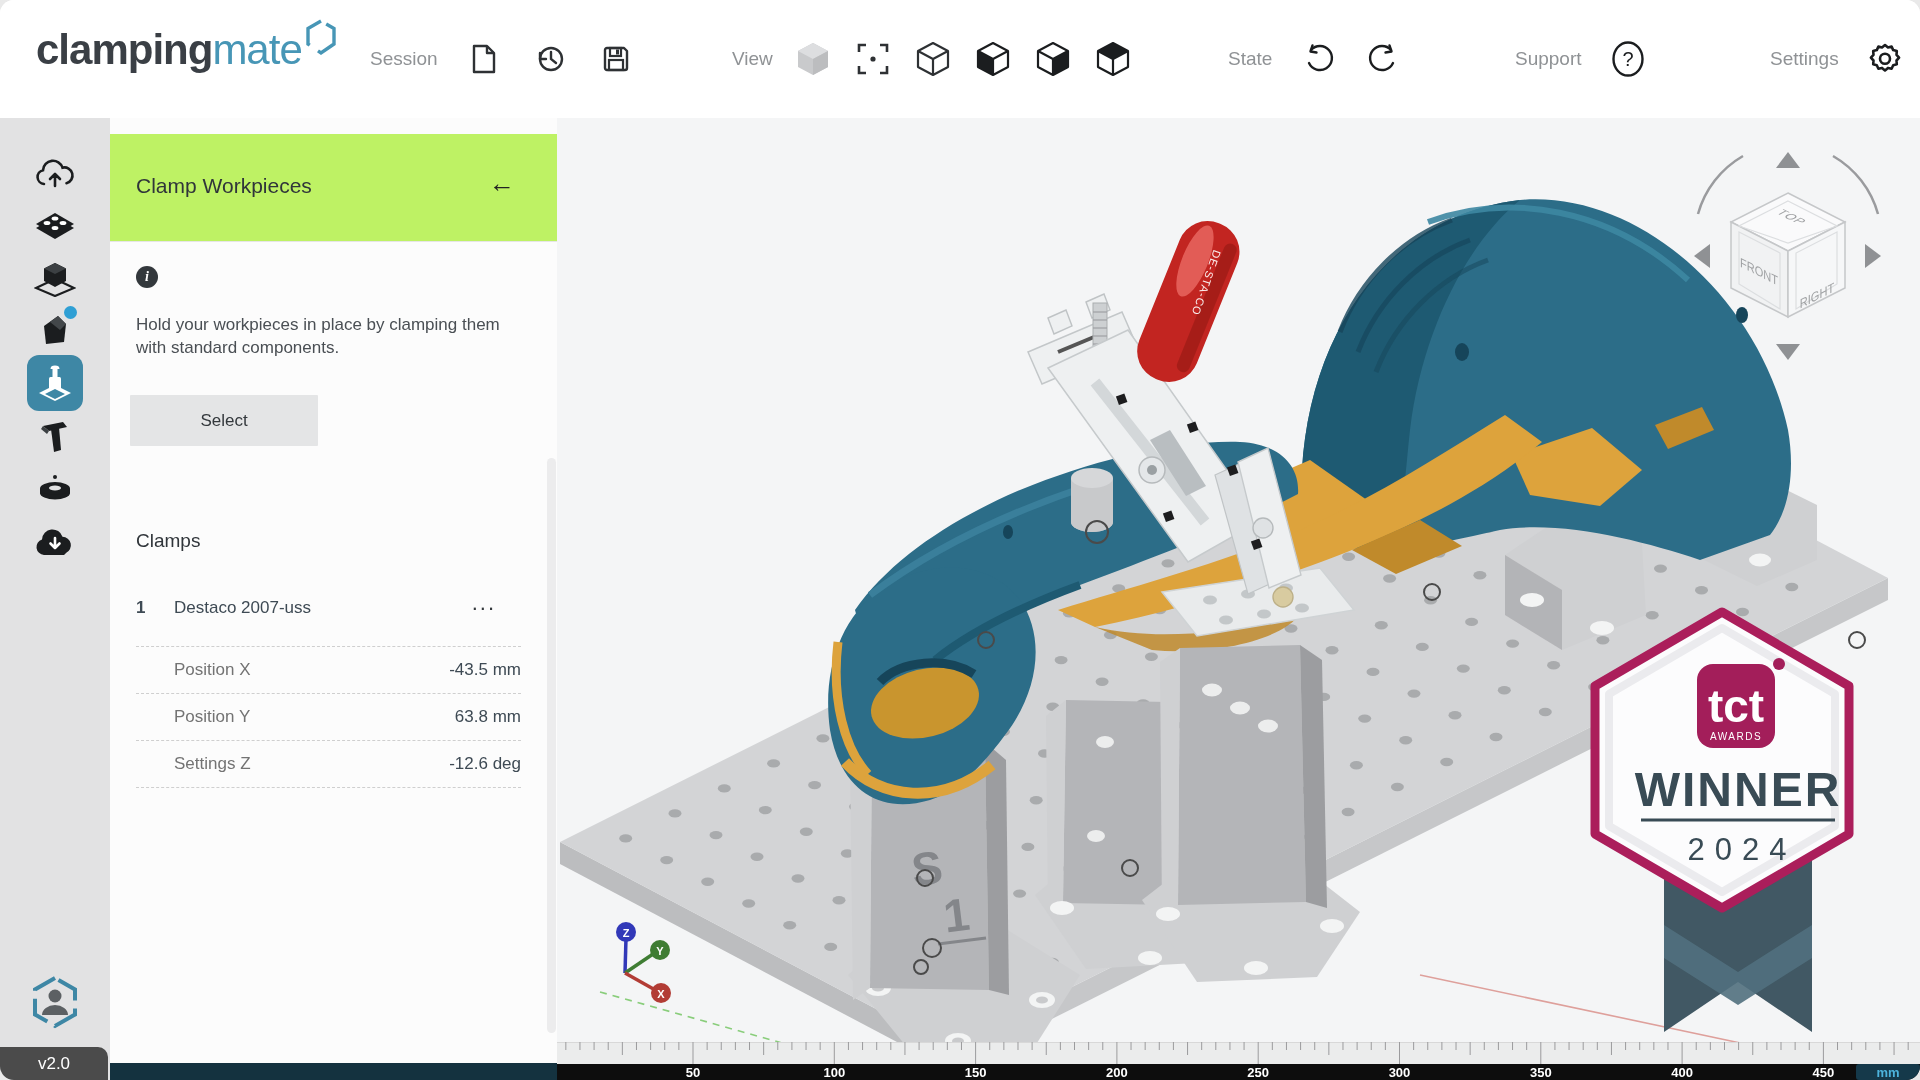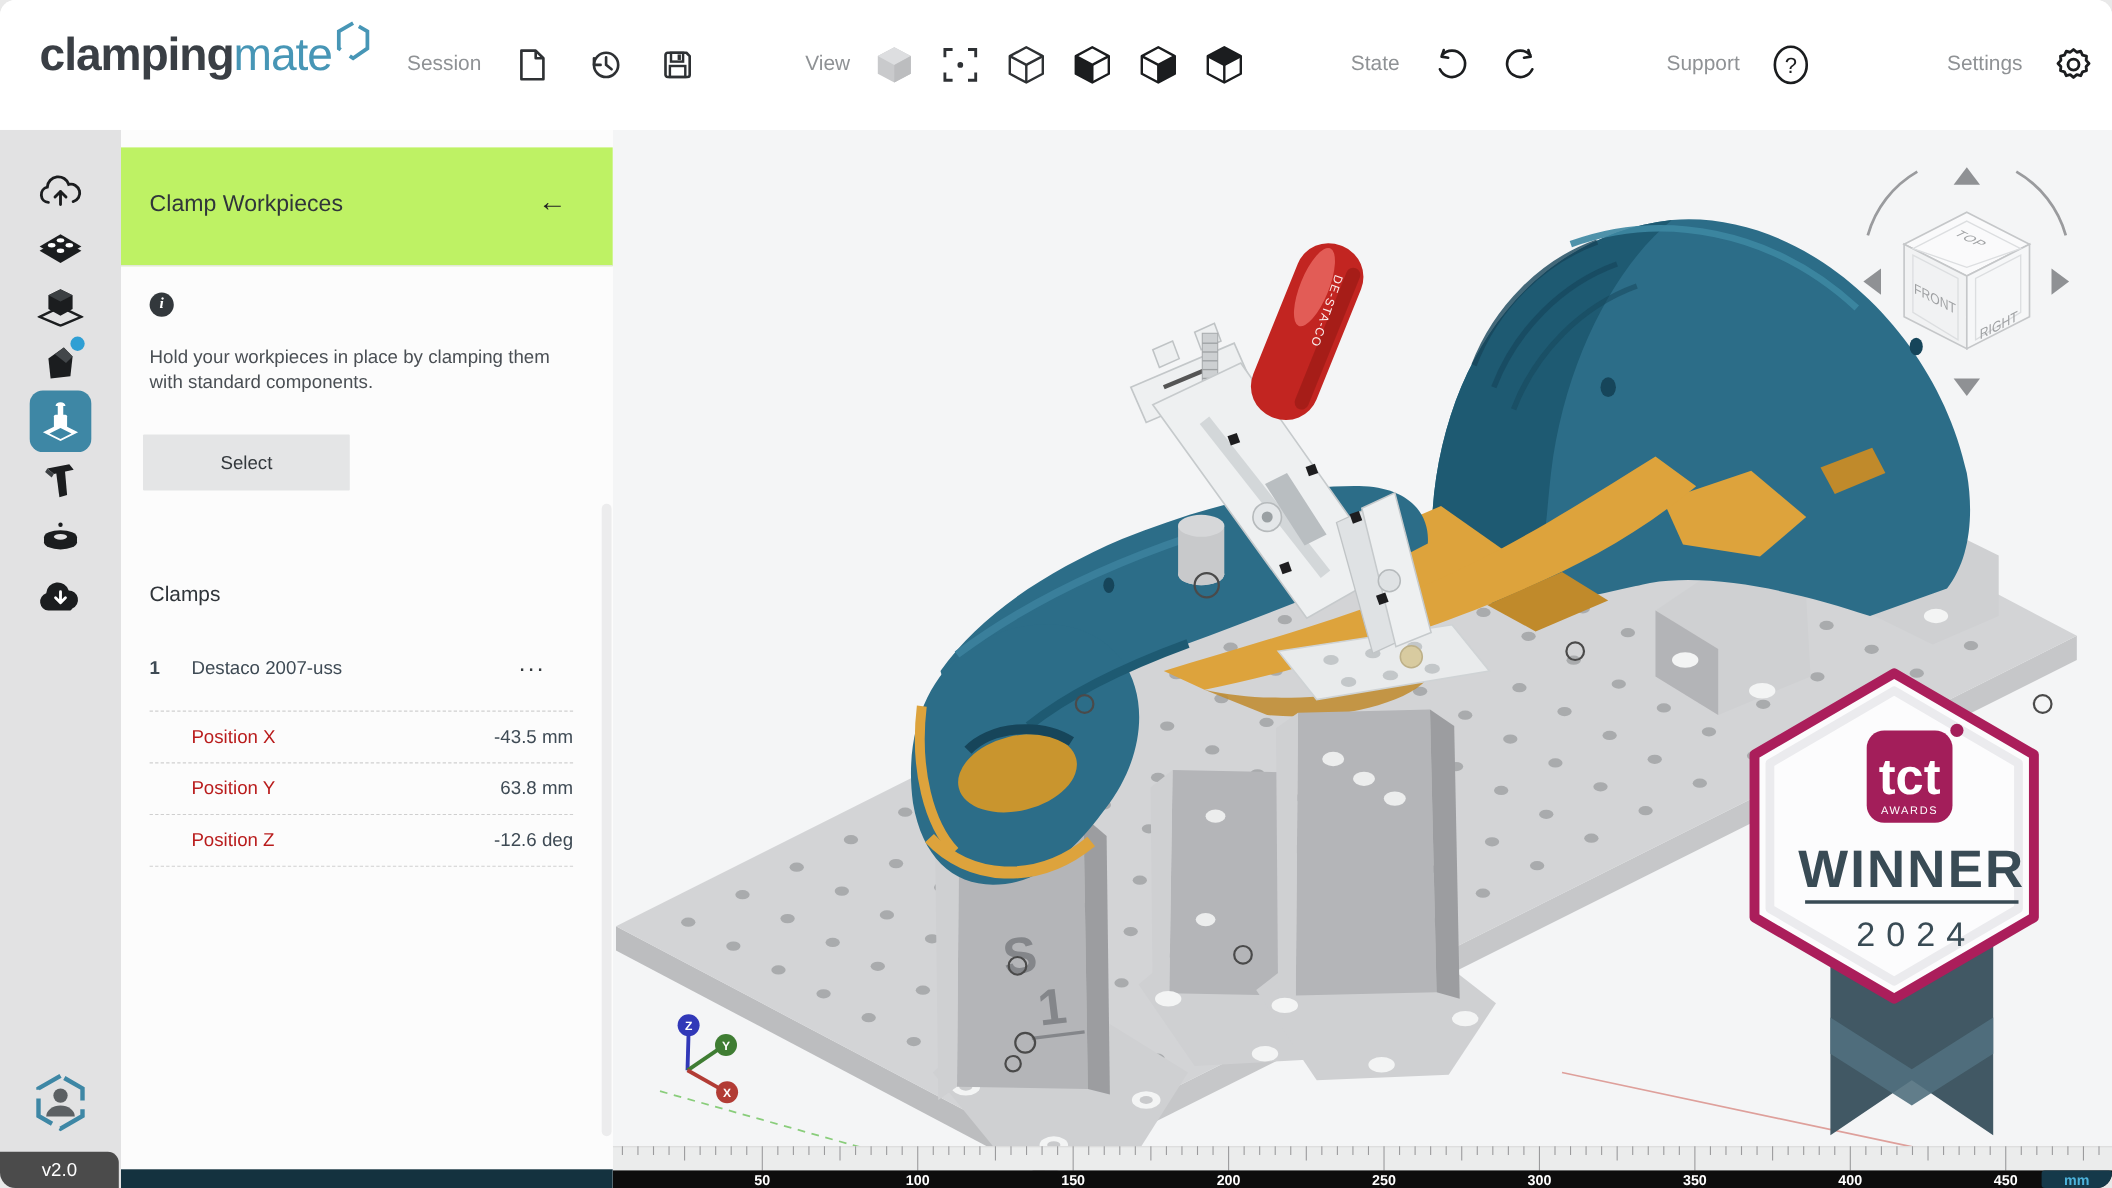--- a/index.html
+++ b/index.html
@@ -38,21 +38,21 @@
               font-size:17px;color:#33383c;cursor:pointer;font-family:inherit;}
   .clamps-heading{position:absolute;left:26px;top:412px;font-size:19px;color:#30353a;}
   .clamp-row{position:absolute;left:26px;top:480px;width:360px;display:flex;align-items:center;cursor:pointer;}
   .clamp-idx{font-size:17px;font-weight:bold;color:#3e4a54;width:38px;}
   .clamp-name{font-size:17px;color:#3e4a54;}
   .clamp-menu{position:absolute;right:0;top:-8px;font-size:22px;color:#33383c;letter-spacing:2px;cursor:pointer;}
   .props{position:absolute;left:26px;top:528px;width:385px;}
   .prop-row{display:flex;justify-content:space-between;align-items:center;height:46px;border-top:1px dashed #cfcfcf;
             padding-left:38px;cursor:pointer;}
   .prop-row:last-child{border-bottom:1px dashed #cfcfcf;}
-  .prop-label{font-size:17px;color:#b91c1c;text-align:center;}
+  .prop-label{font-size:17px;color:#737373;text-align:center;}
   .prop-value{font-size:17px;color:#3e4a54;}
   .panel-scroll{position:absolute;right:1px;top:340px;bottom:30px;width:9px;background:#ececed;border-radius:5px;}
   .bottombar{position:absolute;left:110px;bottom:0;width:447px;height:17px;background:#14323f;z-index:40;}
 
   
   .viewport{position:absolute;left:557px;top:118px;right:0;bottom:0;background:#f4f5f6;z-index:10;}
   .viewport svg{position:absolute;left:0;top:0;}
 
   
   .f-plate{fill:var(--c-plate)} .f-plateside{fill:var(--c-plateside)} .f-hole{fill:var(--c-hole)}
@@ -297,21 +297,21 @@
     <div class="props">
       <div class="prop-row">
         <span class="prop-label">Position X</span>
         <span class="prop-value">-43.5 mm</span>
       </div>
       <div class="prop-row">
         <span class="prop-label">Position Y</span>
         <span class="prop-value">63.8 mm</span>
       </div>
       <div class="prop-row">
-        <span class="prop-label">Position Z</span>
+        <span class="prop-label">Settings Z</span>
         <span class="prop-value">-12.6 deg</span>
       </div>
     </div>
     <div class="panel-scroll"></div>
   </div>
   <div class="bottombar"></div>
 
   <div class="viewport">
     <svg width="1363" height="962" viewBox="557 118 1363 962">
 

